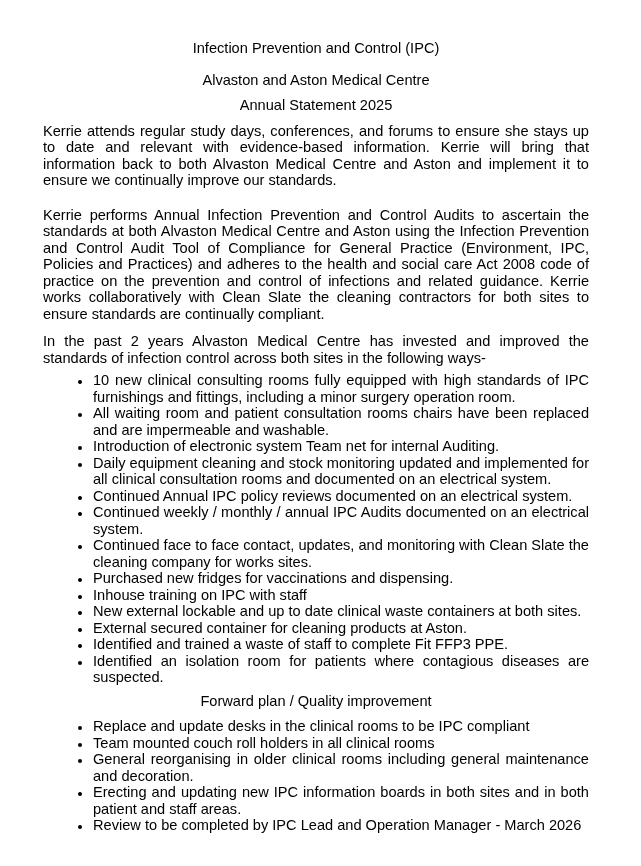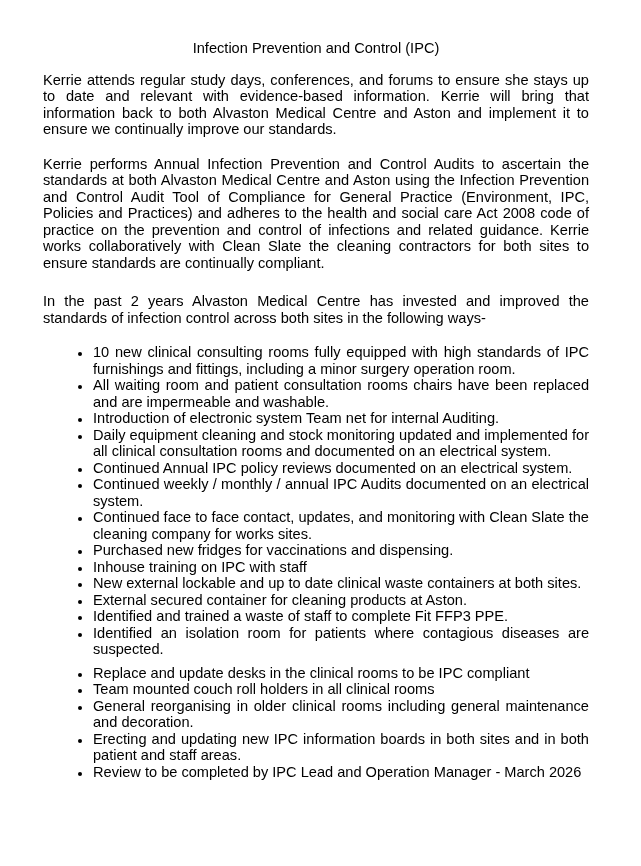--- a/index.html
+++ b/index.html
@@ -21,42 +21,44 @@
     font-size: 14.6px;
     line-height: 16.5px;
   }
   p {
     margin: 0 0 9px 0;
   }
   .center { text-align: center; }
   .just   { text-align: justify; }
   .mb15   { margin-bottom: 15px; }
   .mb11   { margin-bottom: 18px; }
-  .mb10   { margin-bottom: 22px; }
-  .mb6    { margin-bottom: 18px; }
+  .mb10   { margin-bottom: 11px; }
+  .mb6    { margin-bottom: 6px; }
   ul.doc-list {
     margin: 0 0 7px 0;
     padding: 0 0 0 49px;
     list-style: disc outside;
   }
   ul.doc-list li {
     text-align: justify;
     margin: 0;
     padding-left: 1px;
   }
   ul.doc-list li::marker {
     font-size: 0.85em;
   }
 </style>
 </head>
 <body>
 
 <div class="page">
 
   <p class="center mb15">Infection Prevention and Control (IPC)</p>
+  <p class="center">Alvaston and Aston Medical Centre</p>
+  <p class="center">Annual Statement 2025</p>
 
   <p class="just mb11">Kerrie attends regular study days, conferences, and forums to ensure she stays up to date and relevant with evidence-based information.  Kerrie will bring that information back to both Alvaston Medical Centre and Aston and implement it to ensure we continually improve our standards.</p>
   <p class="just mb10">Kerrie performs Annual Infection Prevention and Control Audits to ascertain the standards at both Alvaston Medical Centre and Aston using the Infection Prevention and Control Audit Tool of Compliance for General Practice (Environment, IPC, Policies and Practices) and adheres to the health and social care Act 2008 code of practice on the prevention and control of infections and related guidance.  Kerrie works collaboratively with Clean Slate the cleaning contractors for both sites to ensure standards are continually compliant.</p>
   <p class="just mb6">In the past 2 years Alvaston Medical Centre has invested and improved the standards of infection control across both sites in the following ways-</p>
 
   <ul class="doc-list">
     <li>10 new clinical consulting rooms fully equipped with high standards of IPC furnishings and fittings, including a minor surgery operation room.</li>
     <li>All waiting room and patient consultation rooms chairs have been replaced and are impermeable and washable.</li>
     <li>Introduction of electronic system Team net for internal Auditing.</li>
     <li>Daily equipment cleaning and stock monitoring updated and implemented for all clinical consultation rooms and documented on an electrical system.</li>
@@ -64,20 +66,21 @@
     <li>Continued weekly / monthly / annual IPC Audits documented on an electrical system.</li>
     <li>Continued face to face contact, updates, and monitoring with Clean Slate the cleaning company for works sites.</li>
     <li>Purchased new fridges for vaccinations and dispensing.</li>
     <li>Inhouse training on IPC with staff</li>
     <li>New external lockable and up to date clinical waste containers at both sites.</li>
     <li>External secured container for cleaning products at Aston.</li>
     <li>Identified and trained a waste of staff to complete Fit FFP3 PPE.</li>
     <li>Identified an isolation room for patients where contagious diseases are suspected.</li>
   </ul>
 
+  <p class="center">Forward plan / Quality improvement</p>
 
   <ul class="doc-list">
     <li>Replace and update desks in the clinical rooms to be IPC compliant</li>
     <li>Team mounted couch roll holders in all clinical rooms</li>
     <li>General reorganising in older clinical rooms including general maintenance and decoration.</li>
     <li>Erecting and updating new IPC information boards in both sites and in both patient and staff areas.</li>
     <li>Review to be completed by IPC Lead and Operation Manager - March 2026</li>
   </ul>
 
 </div>

